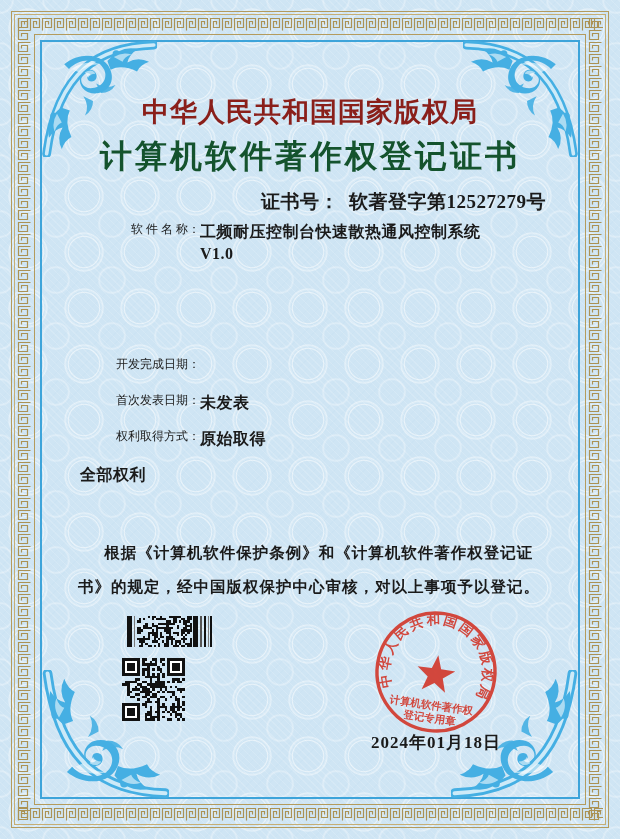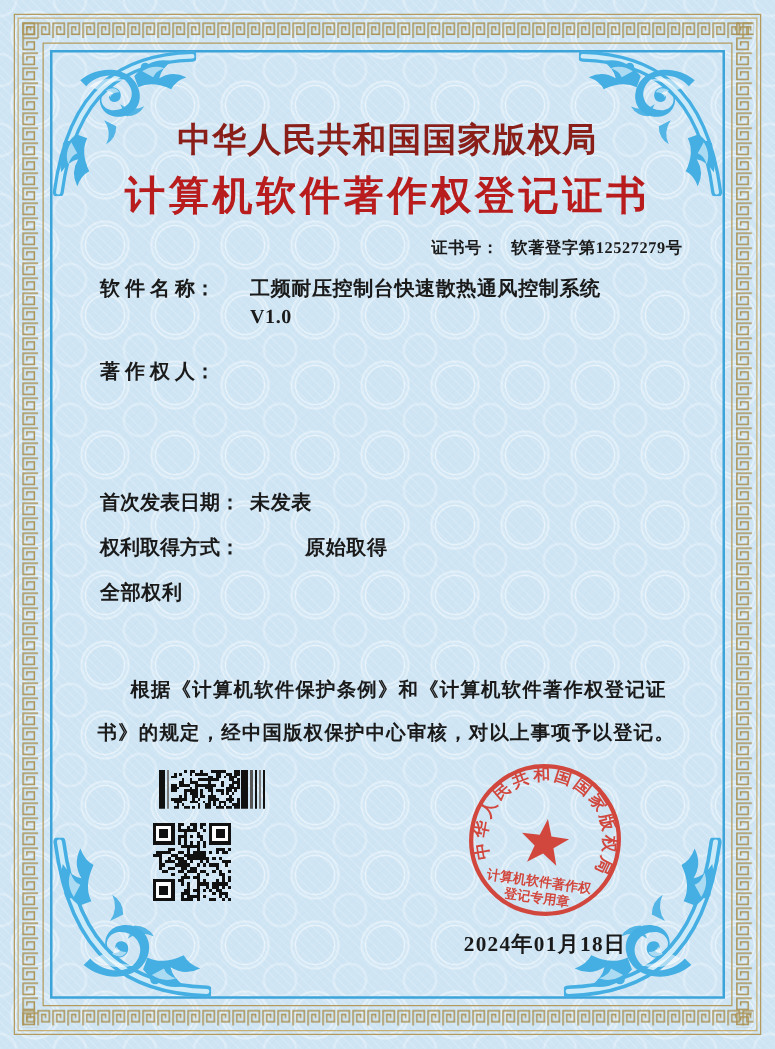--- a/index.html
+++ b/index.html
@@ -38,42 +38,42 @@
   .orn.br{right:37px;bottom:37px;transform:scale(-1,-1);width:132px;height:132px;}
   
   .authority{
     position:absolute;left:0;right:0;top:94px;z-index:3;
     text-align:center;font-size:27px;font-weight:bold;letter-spacing:1px;
     color:#8a1f1a;
   }
   .main-title{
     position:absolute;left:0;right:0;top:135px;z-index:3;
     text-align:center;font-size:32px;font-weight:bold;letter-spacing:3px;
-    color:#b91c1c;
+    color:#14532d;
   }
   .certno{
     position:absolute;top:189px;right:74px;z-index:3;
-    font-size:13px;font-weight:bold;letter-spacing:.5px;text-align:right;
+    font-size:19px;font-weight:bold;letter-spacing:.5px;text-align:right;
   }
   .certno .lbl{margin-right:10px;}
   .fields{position:absolute;left:0;top:0;width:620px;z-index:3;}
   .row{position:absolute;left:80px;display:flex;align-items:flex-start;}
-  .flabel{display:inline-block;width:120px;font-size:16px;font-weight:bold;flex:0 0 120px;}
+  .flabel{display:inline-block;width:120px;font-size:12px;font-weight:normal;flex:0 0 120px;text-align:right;}
   .fvalue{display:inline-block;font-size:16px;font-weight:bold;white-space:pre-line;max-width:330px;letter-spacing:.5px;line-height:22px;}
   .body-text{
     position:absolute;left:78px;top:536px;width:468px;z-index:3;
     font-size:15.5px;font-weight:bold;line-height:34px;letter-spacing:1px;
     text-indent:1.7em;
   }
   .barcode{position:absolute;left:127px;top:616px;width:88px;height:31px;z-index:3;}
   .qrcode{position:absolute;left:122px;top:658px;width:63px;height:63px;z-index:3;}
   .seal{position:absolute;left:372px;top:608px;width:128px;height:128px;z-index:4;opacity:.92;}
   .issue-date{
     position:absolute;left:336px;top:731px;width:200px;z-index:3;
-    text-align:center;font-size:17px;font-weight:bold;letter-spacing:1px;margin-top:13px;
+    text-align:center;font-size:17px;font-weight:bold;letter-spacing:1px;
   }
 </style>
 </head>
 <body>
 
 <div class="watermark"></div>
 
 <svg width="0" height="0" style="position:absolute" aria-hidden="true">
   <defs>
     <pattern id="gkH" width="12" height="15" patternUnits="userSpaceOnUse">
@@ -143,29 +143,29 @@
   <span class="lbl">证书号：</span><span>软著登字第12527279号</span>
 </div>
 
 <div class="fields" id="fields">
     <div class="row" style="top: 221px;">
       <span class="flabel">软 件 名 称：</span>
       <span class="fvalue">工频耐压控制台快速散热通风控制系统
 V1.0</span>
     </div>
     <div class="row" style="top: 287px;">
-      <span class="flabel">著 作 权 人：</span>
     </div>
     <div class="row" style="top: 356px;">
+      <span class="flabel">开发完成日期：</span>
     </div>
     <div class="row" style="top: 392px;">
       <span class="flabel">首次发表日期：</span>
       <span class="fvalue">未发表</span>
     </div>
-    <div class="row" style="top: 428px; gap: 44px;">
+    <div class="row" style="top: 428px;">
       <span class="flabel">权利取得方式：</span>
       <span class="fvalue">原始取得</span>
     </div>
     <div class="row" style="top: 464px;">
       <span class="fvalue">全部权利</span>
     </div>
     <div class="row" style="top: 499px;">
     </div>
   </div>
 

